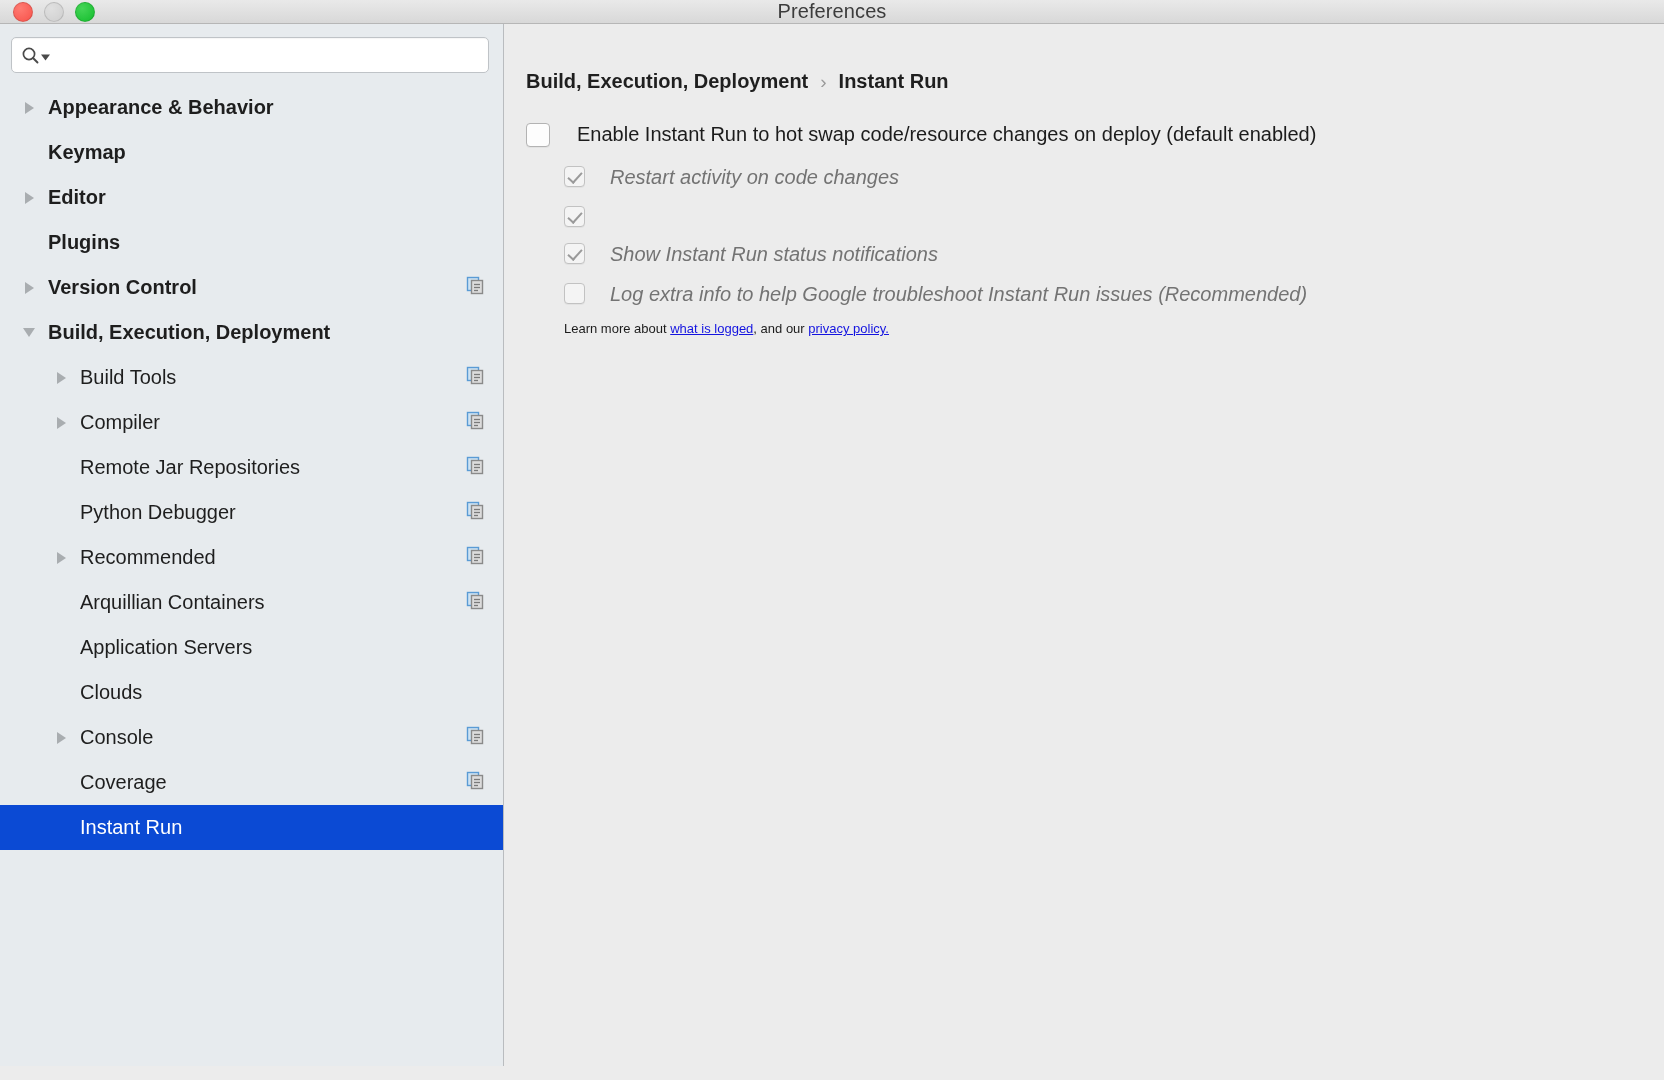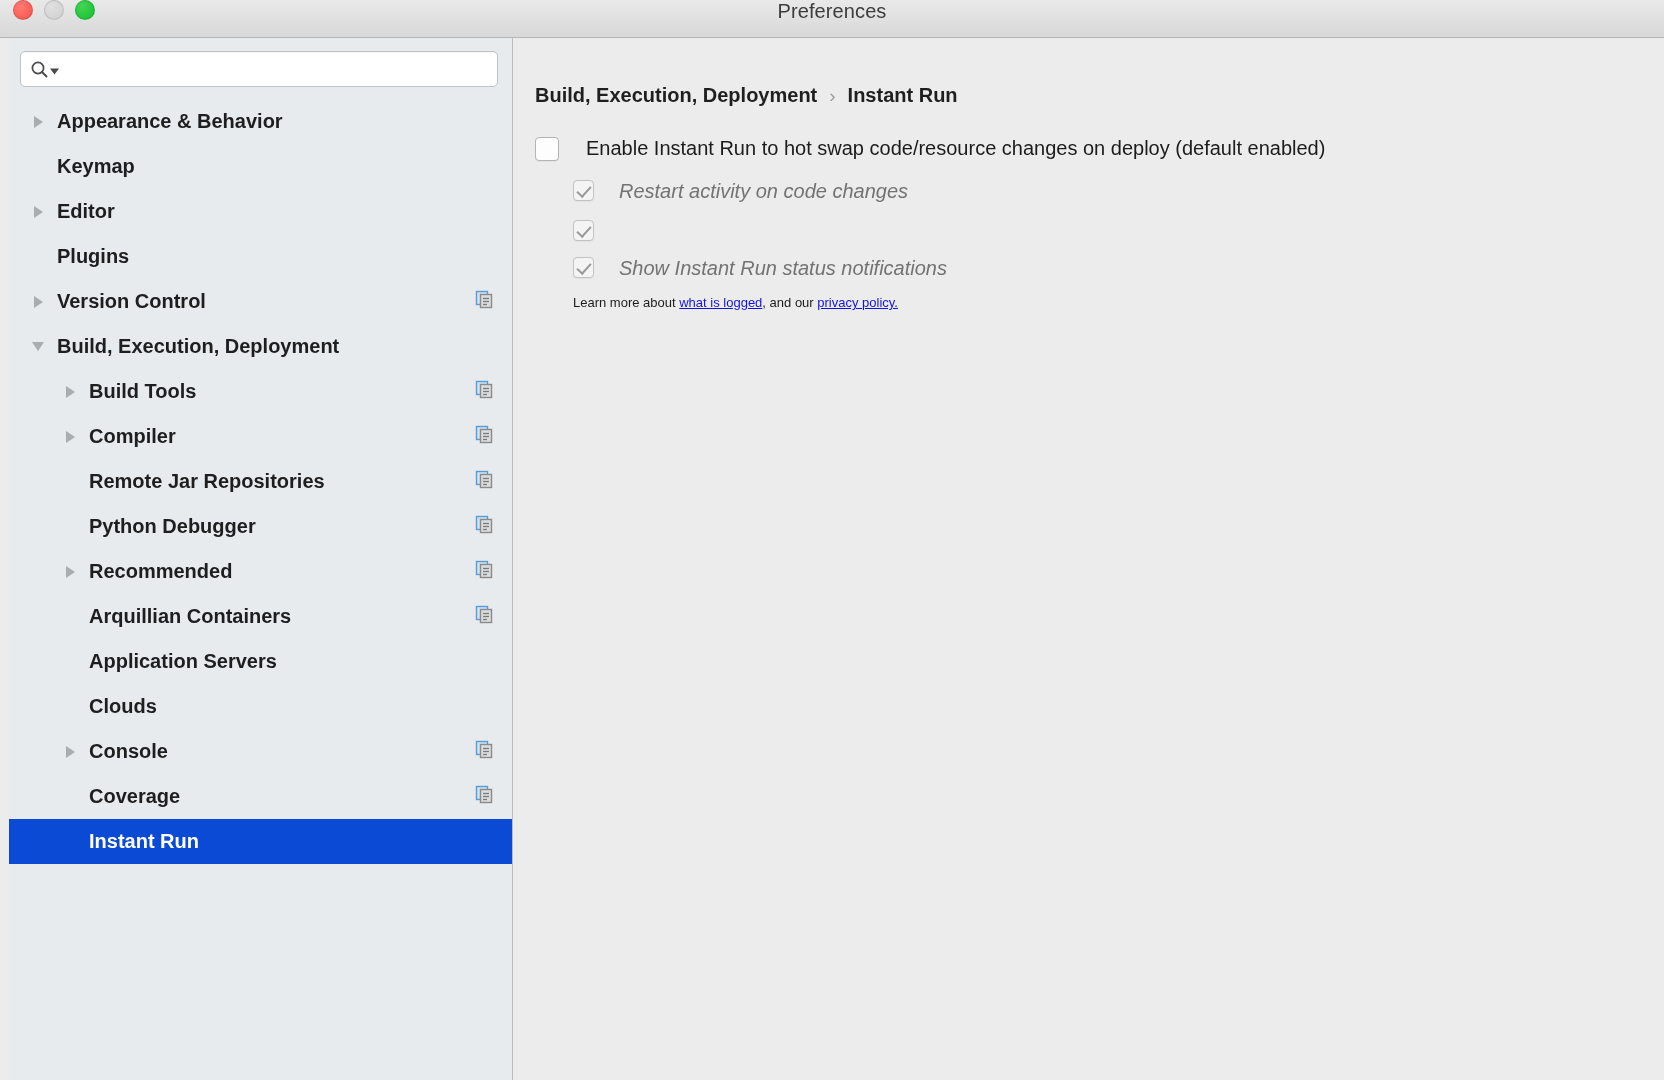--- a/index.html
+++ b/index.html
@@ -7,24 +7,25 @@
     width: 1664px; height: 1080px;
     font-family: "Liberation Sans", sans-serif;
     background: #ececec;
     overflow: hidden;
     -webkit-font-smoothing: antialiased;
   }
 
   
   .titlebar {
     position: relative;
-    height: 38px;
+    height: 24px;
     background: linear-gradient(to bottom, #e9e9e9 0%, #d8d8d8 100%);
     border-bottom: 1px solid #b6b6b6;
     display: flex;
+    align-items: center;
   }
   .traffic {
     display: flex;
     gap: 11px;
     padding-left: 13px;
   }
   .light {
     width: 20px; height: 20px; border-radius: 50%;
     border: 1px solid rgba(0,0,0,.12);
   }
@@ -47,21 +48,20 @@
     height: 1042px;
   }
 
   
   .sidebar {
     width: 504px;
     background: #e7ebee;
     position: relative;
     border-right: 1px solid #b9bcbf;
     overflow: hidden;
-    margin-left: 9px;
   }
   .search-wrap { padding: 13px 14px 10px 11px; }
   .search-box {
     height: 36px;
     background: #ffffff;
     border: 1px solid #bfc3c7;
     border-radius: 5px;
     display: flex;
     align-items: center;
     padding: 0 9px;
@@ -105,21 +105,21 @@
     border-right: 6px solid transparent;
   }
   .tree-label {
     font-size: 20px;
     color: #1e1e1e;
     white-space: nowrap;
   }
   .tree-row.lvl0 .twisty { margin-left: 18px; }
   .tree-row.lvl0 .tree-label { font-weight: bold; margin-left: 8px; }
   .tree-row.lvl1 .twisty { margin-left: 50px; }
-  .tree-row.lvl1 .tree-label { font-weight: bold; margin-left: 8px; }
+  .tree-row.lvl1 .tree-label { font-weight: normal; margin-left: 8px; }
   .copy-icon { margin-left: auto; display: block; }
 
   .sb-track {
     position: absolute;
     top: 0; right: 2px;
     width: 6px; height: 100%;
   }
 
   
   .content {
@@ -396,20 +396,24 @@
           <span class="cbox small checked"></span>
           <span class="opt-label disabled">Restart activity on code changes</span>
         </div>
         <div class="opt-row sub">
           <span class="cbox small checked"></span>
         </div>
         <div class="opt-row sub">
           <span class="cbox small checked"></span>
           <span class="opt-label disabled">Show Instant Run status notifications</span>
         </div>
+        <div class="opt-row sub">
+          <span class="cbox small"></span>
+          <span class="opt-label disabled">Log extra info to help Google troubleshoot Instant Run issues (Recommended)</span>
+        </div>
       </div>
 
     <div class="learn-line">
       <span>Learn more about </span><a class="link">what is logged</a><span>, and our </span><a class="link">privacy policy.</a>
     </div>
 
   </div>
 </div>
 
 </body></html>

